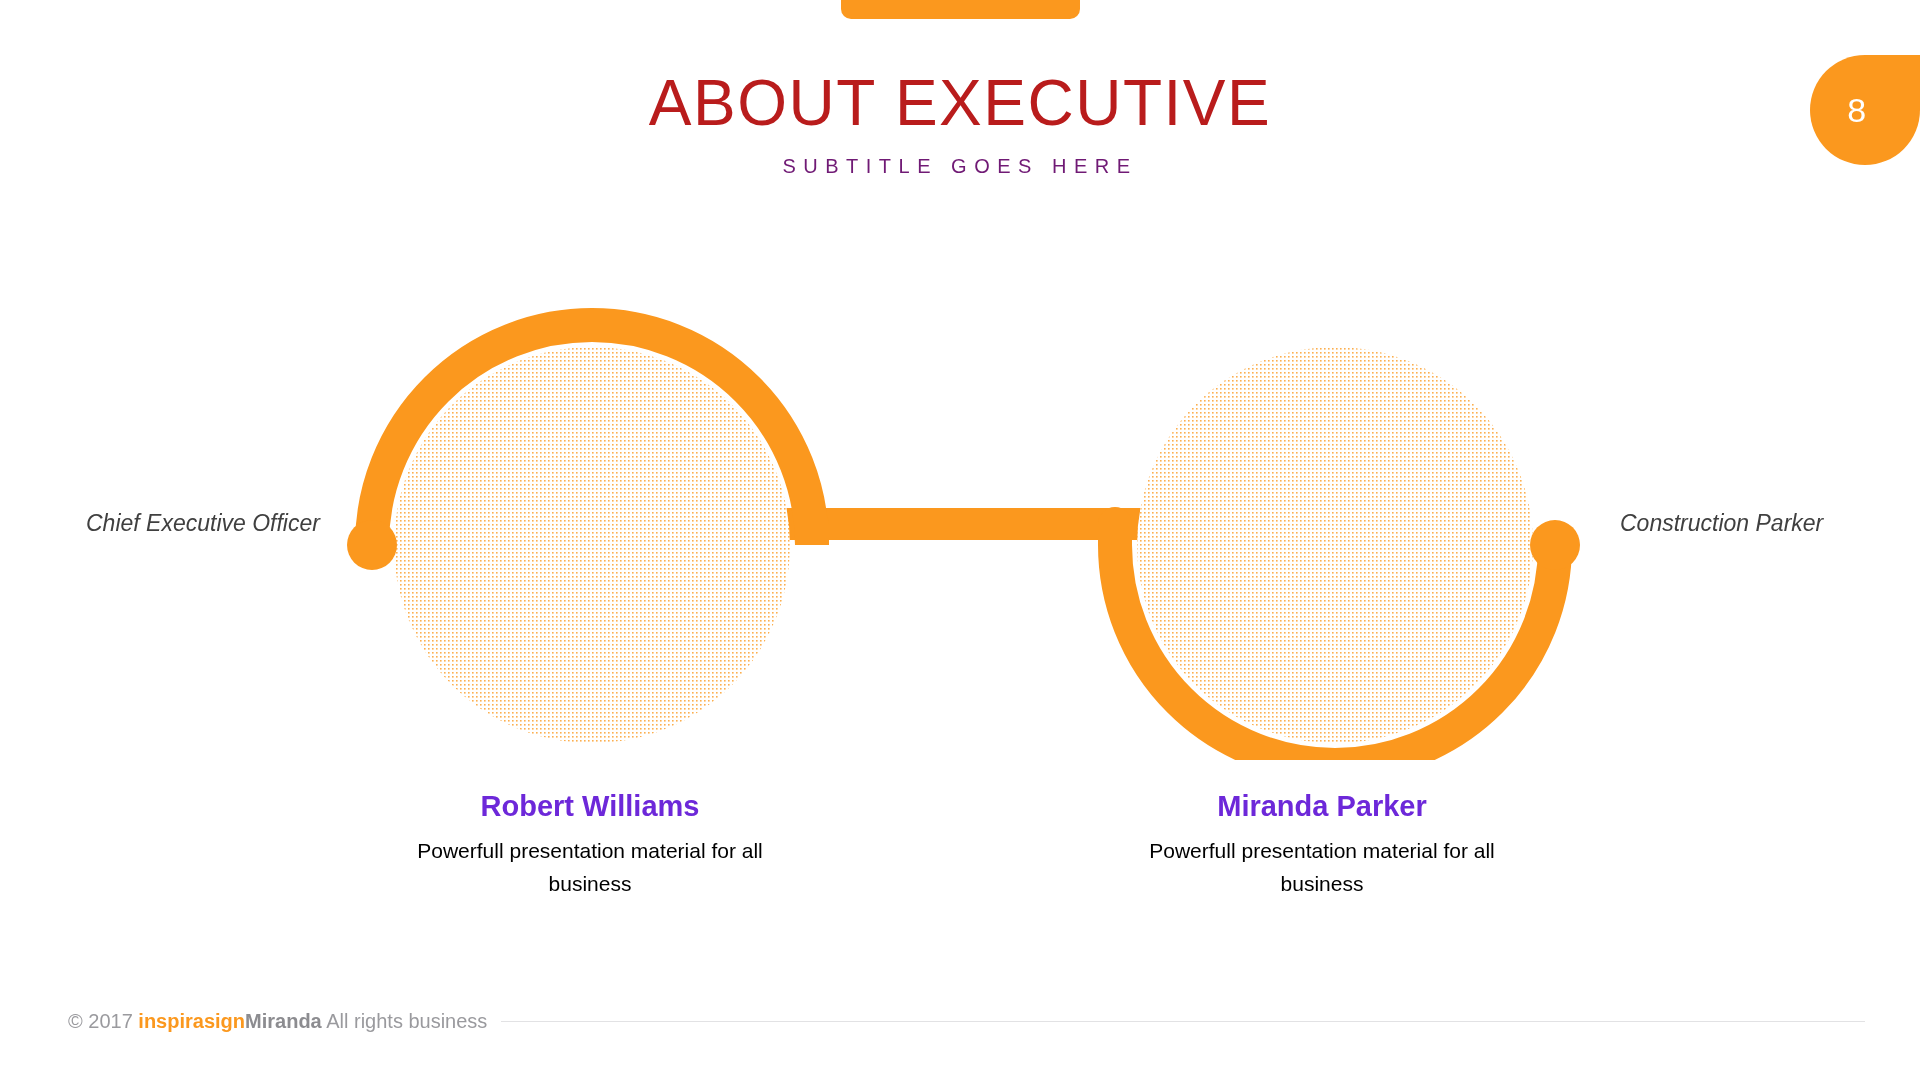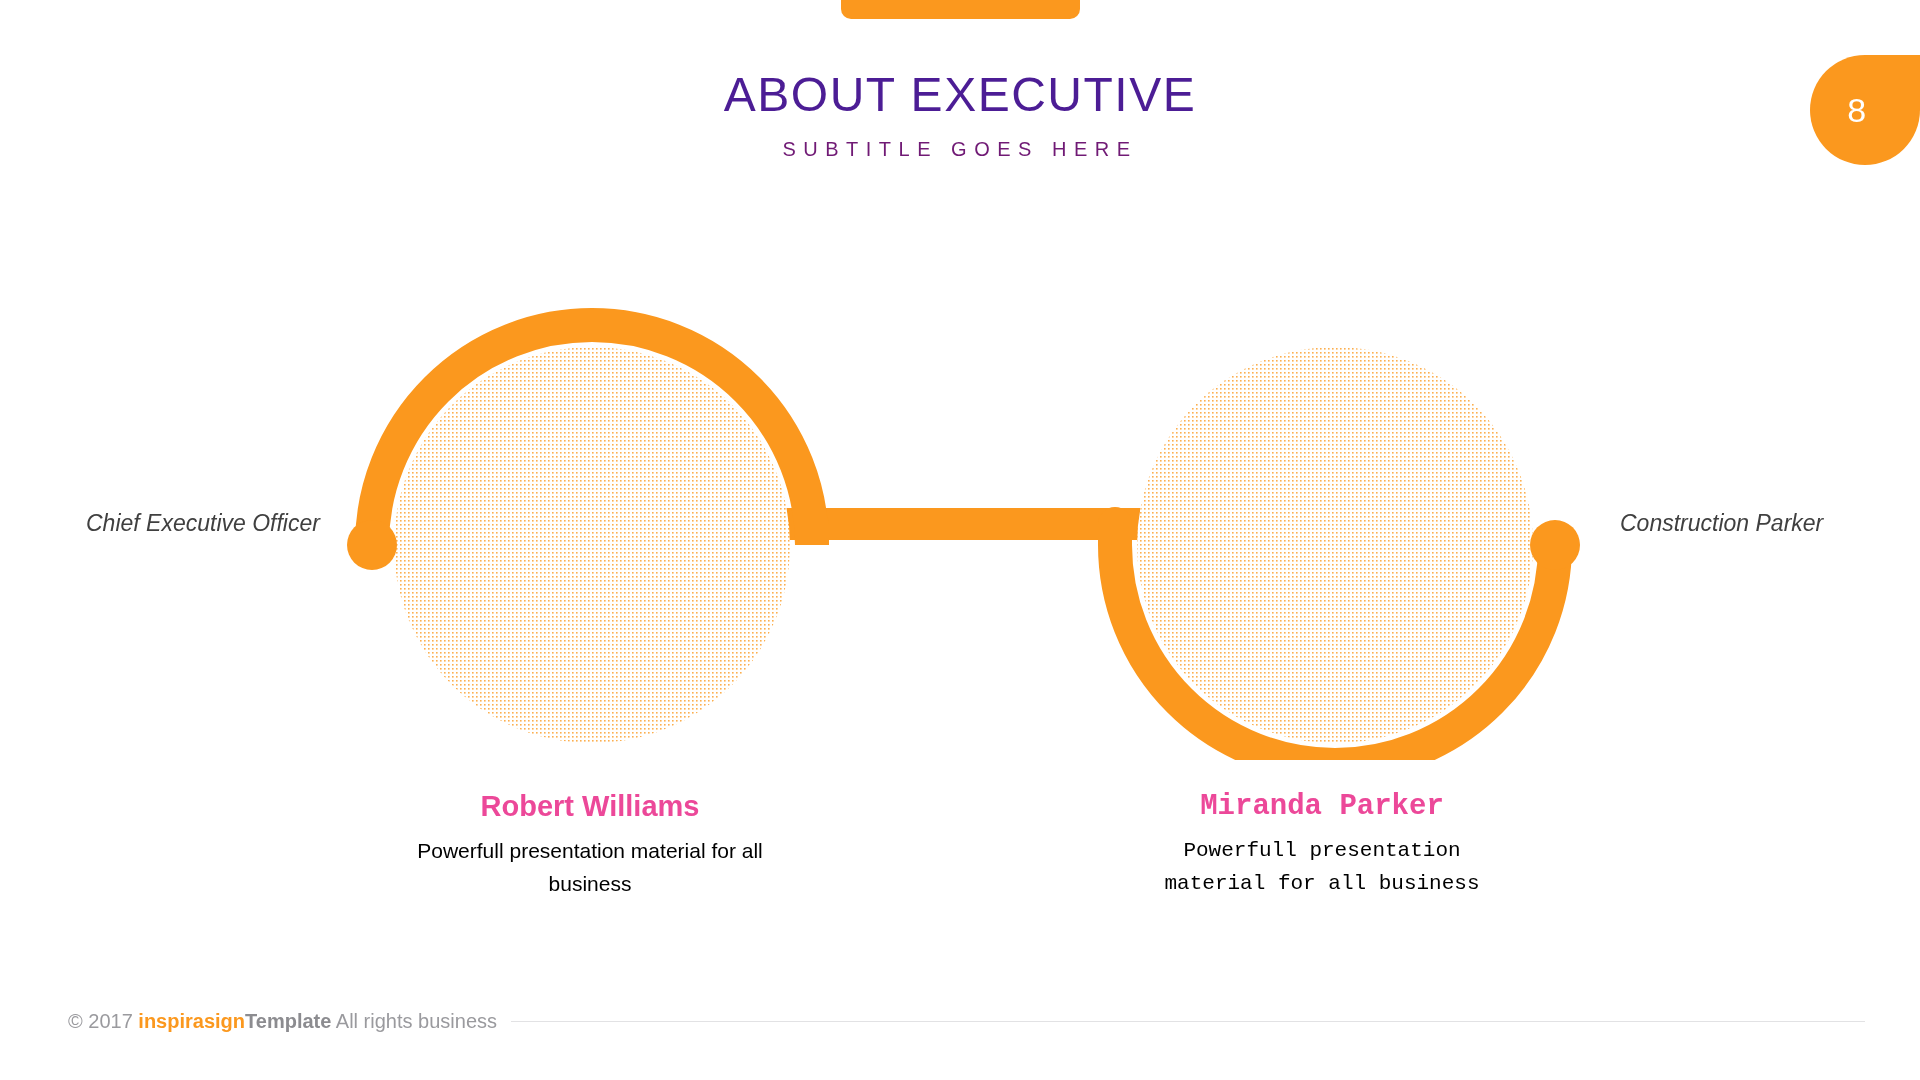--- a/index.html
+++ b/index.html
@@ -52,22 +52,22 @@
 
   
   .header {
     position: absolute;
     left: 0;
     top: 70px;
     width: 1920px;
     text-align: center;
   }
   .slide-title {
-    color: #4c1d95;
-    font-size: 48px;
+    color: #b91c1c;
+    font-size: 64px;
     font-weight: 400;
     letter-spacing: 1.5px;
     line-height: 1.05;
   }
   .slide-subtitle {
     margin-top: 18px;
     color: #701a75;
     font-size: 20px;
     font-weight: 400;
     letter-spacing: 7.5px;
@@ -97,23 +97,23 @@
   .role-right { left: 1620px; }
 
   
   .person {
     position: absolute;
     top: 790px;
     width: 460px;
     text-align: center;
   }
   .person-left  { left: 360px; }
-  .person-right { left: 1092px; font-family: Liberation Mono, monospace; }
+  .person-right { left: 1092px; }
   .person-name {
-    color: #ec4899;
+    color: #6d28d9;
     font-size: 29px;
     font-weight: bold;
     line-height: 1.15;
   }
   .person-desc {
     margin-top: 12px;
     color: #000000;
     font-size: 21px;
     font-weight: 400;
     line-height: 1.55;
@@ -198,17 +198,17 @@
     <div class="person-name">Robert Williams</div>
     <div class="person-desc">Powerfull presentation material for all business</div>
   </div>
 
   <div class="person person-right">
     <div class="person-name">Miranda Parker</div>
     <div class="person-desc">Powerfull presentation material for all business</div>
   </div>
 
   <div class="footer">
-    <div class="footer-text"><span>© 2017 </span><span class="footer-brand">inspirasign</span><span class="footer-brand2">Template</span><span> All rights business</span></div>
+    <div class="footer-text"><span>© 2017 </span><span class="footer-brand">inspirasign</span><span class="footer-brand2">Miranda</span><span> All rights business</span></div>
     <div class="footer-rule"></div>
   </div>
 
 </div>
 
 </body></html>

